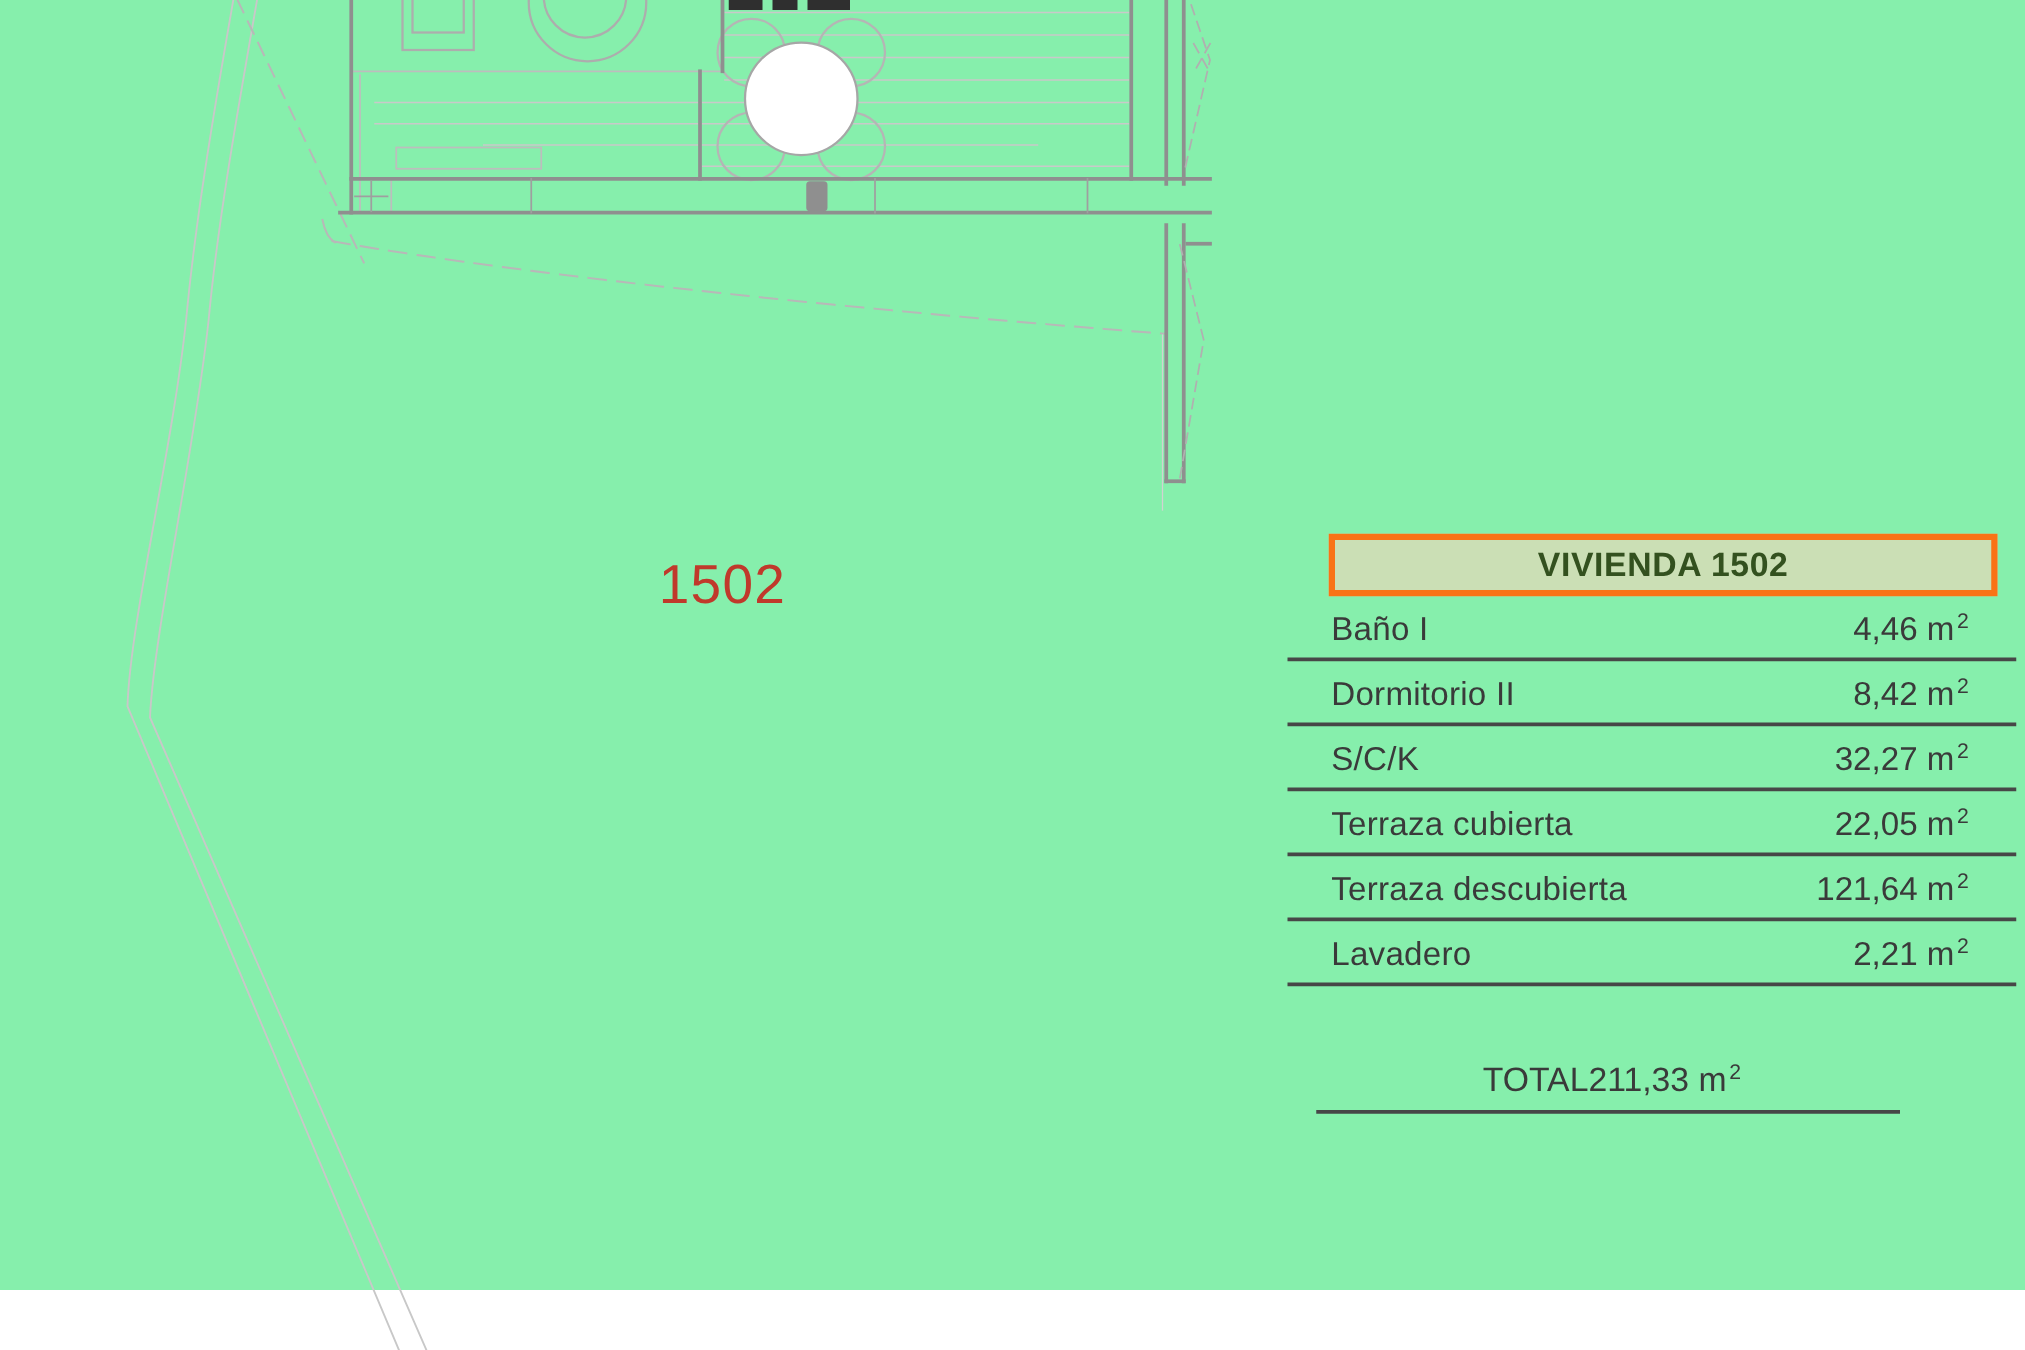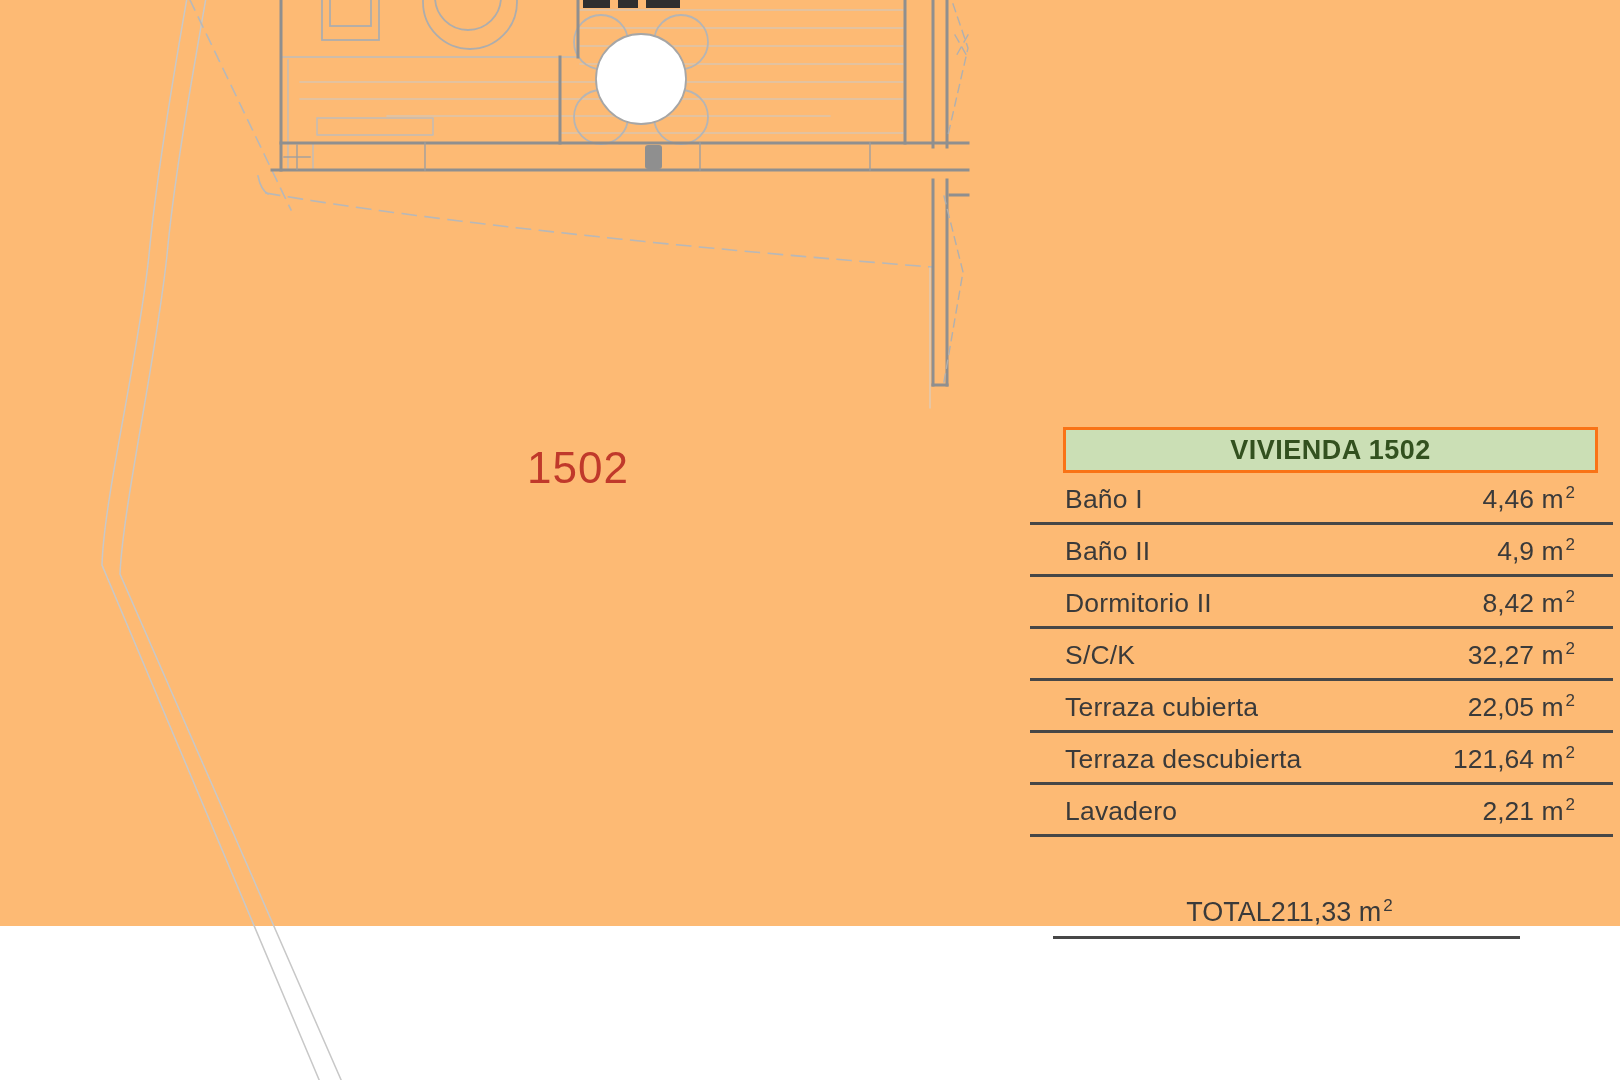--- a/index.html
+++ b/index.html
@@ -7,22 +7,22 @@
     padding: 0;
     background: #ffffff;
     width: 1620px;
     height: 1080px;
     overflow: hidden;
     font-family: "Liberation Sans", sans-serif;
   }
   #stage {
     position: relative;
     width: 1620px;
-    height: 926px;
-    background: #fdba74;
+    height: 1032px;
+    background: #86efac;
   }
   #plan-svg {
     position: absolute;
     left: 0;
     top: 0;
   }
   .unit-number {
     position: absolute;
     left: 527px;
     top: 446px;
@@ -45,21 +45,21 @@
     position: absolute;
     left: 1030px;
     top: 427px;
     width: 583px;
   }
   .area-header {
     margin: 0 15px 0 33px;
     height: 40px;
     line-height: 40px;
     background: #cbdfb5;
-    border: 3px solid #f97316;
+    border: 5px solid #f97316;
     text-align: center;
     font-size: 27px;
     font-weight: bold;
     letter-spacing: 0.5px;
     color: #33511f;
   }
   .area-row {
     height: 52px;
     border-bottom: 3px solid #474747;
     display: flex;
@@ -186,24 +186,20 @@
 
   <div class="area-panel">
 
     <div class="area-header">VIVIENDA 1502</div>
 
     <div class="area-row">
       <span class="lbl">Baño I</span>
       <span class="val"><span>4,46</span>&nbsp;<span>m</span><sup>2</sup></span>
     </div>
     <div class="area-row">
-      <span class="lbl">Baño II</span>
-      <span class="val"><span>4,9</span>&nbsp;<span>m</span><sup>2</sup></span>
-    </div>
-    <div class="area-row">
       <span class="lbl">Dormitorio II</span>
       <span class="val"><span>8,42</span>&nbsp;<span>m</span><sup>2</sup></span>
     </div>
     <div class="area-row">
       <span class="lbl">S/C/K</span>
       <span class="val"><span>32,27</span>&nbsp;<span>m</span><sup>2</sup></span>
     </div>
     <div class="area-row">
       <span class="lbl">Terraza cubierta</span>
       <span class="val"><span>22,05</span>&nbsp;<span>m</span><sup>2</sup></span>

